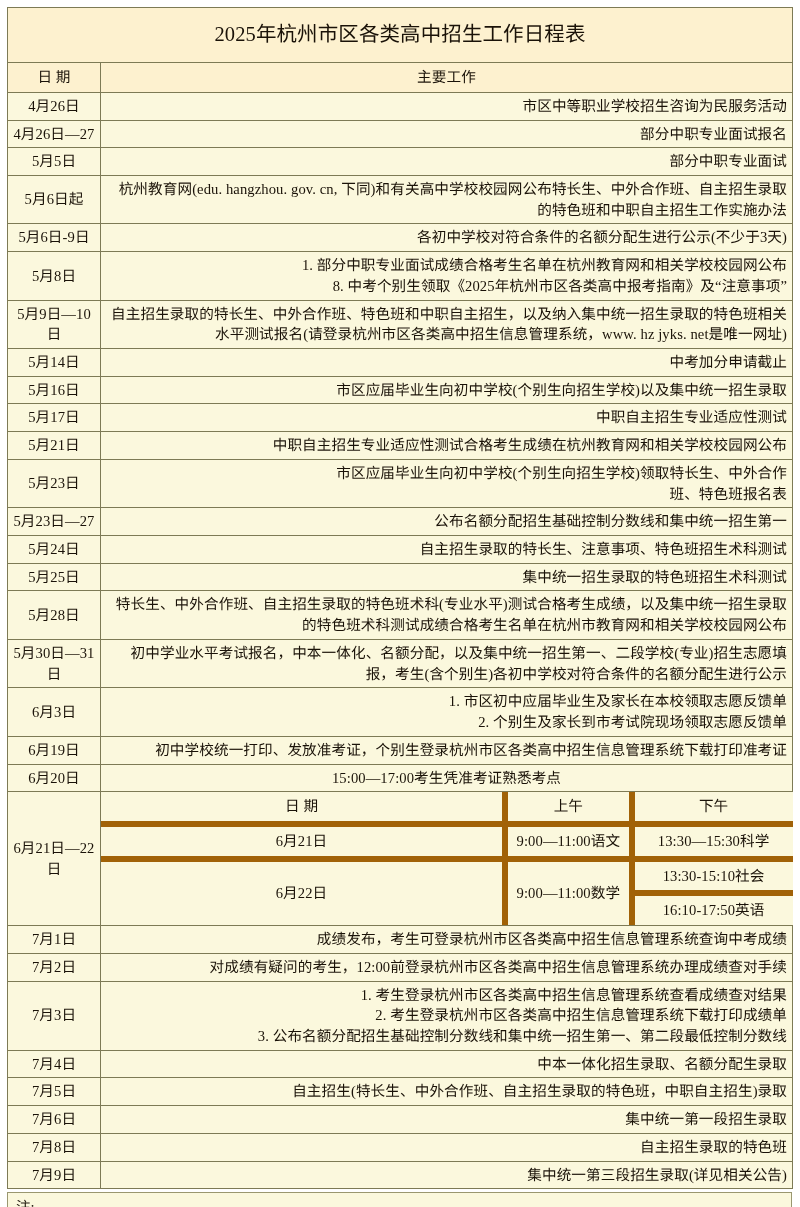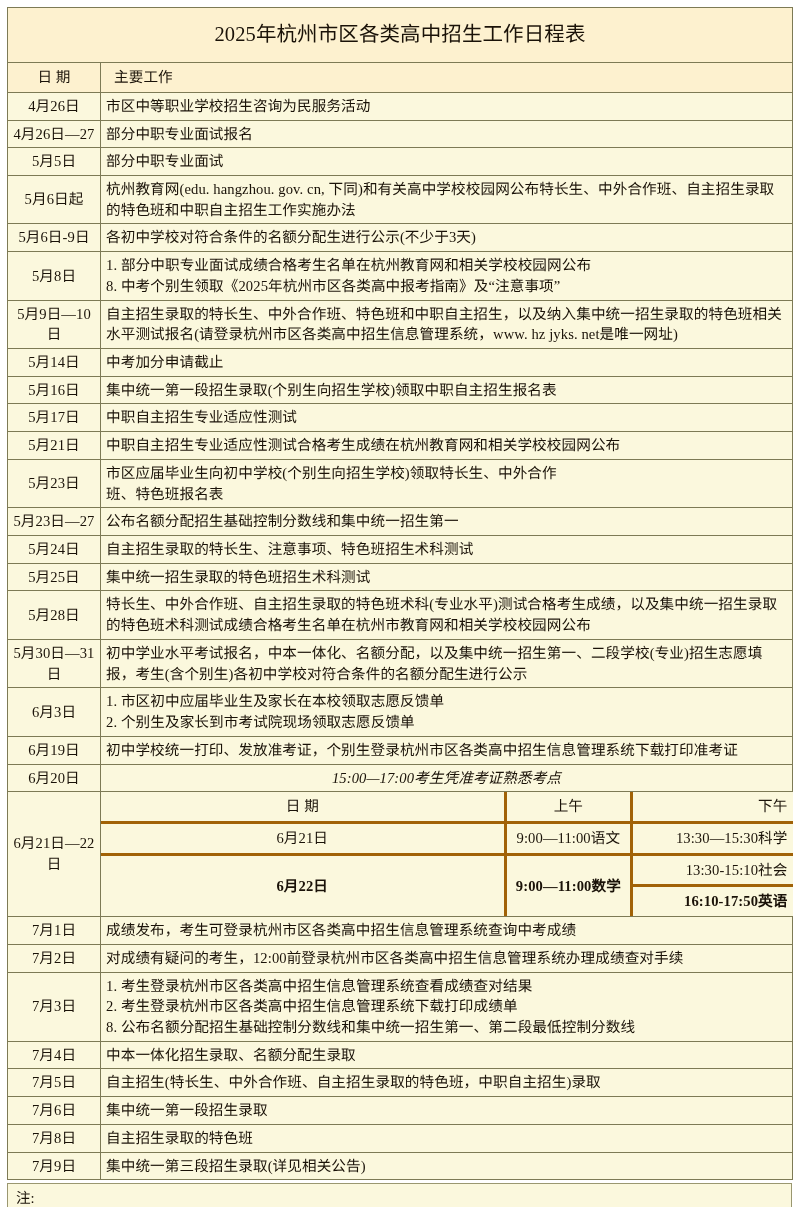--- a/index.html
+++ b/index.html
@@ -50,57 +50,58 @@
     font-weight: bold;
     letter-spacing: 1.6px;
     padding: 12px 4px 13px 4px !important;
     height: 22px;
     margin-top: 27px;
   }
 
   
   .hdr {
     background: #FDF1CF !important;
+    text-align: center;
     letter-spacing: 3px;
     padding: 4px 13px !important;
   }
 
   
   .date-col {
     width: 93px;
     text-align: center;
     letter-spacing: 0px;
     padding: 3px 2px !important;
   }
-  .work-col { text-align: left; }
-
-  .center { text-align: center; font-style: italic; }
+  .work-col { text-align: right; }
+
+  .center { text-align: center; }
 
   .lines span { display: block; }
 
   
   .nested-wrap { padding: 0 !important; border: none !important; }
   table.nested {
     border-collapse: collapse;
     width: 100%;
     table-layout: fixed;
   }
   table.nested td {
-    border: 3px solid #a16207;
+    border: 6px solid #a16207;
     padding: 4px 5px;
     background: #FBF8DD;
     font-size: 14.6px;
     line-height: 1.42;
     text-align: center;
     vertical-align: middle;
   }
   table.nested td.nb-top { border-top: none; }
-  table.nested td.nb-bottom { border-bottom: none; font-weight: bold; }
+  table.nested td.nb-bottom { border-bottom: none; }
   table.nested td.nb-left { border-left: none; }
-  table.nested td.nb-right { border-right: none; text-align: right; }
+  table.nested td.nb-right { border-right: none; }
   .col-date  { width: 402px; }
   .col-am    { width: 126px; }
   .col-pm    { width: 160px; }
 
   .sp-wide { letter-spacing: 6px; }
 
   
   .notes {
     margin-top: 3px;
     width: 785px;
@@ -181,21 +182,21 @@
       </tr>
       <tr>
         <td class="date-col">5月14日</td>
         <td class="work-col lines">
             <span>中考加分申请截止</span>
           </td>
       </tr>
       <tr>
         <td class="date-col">5月16日</td>
         <td class="work-col lines">
-            <span>集中统一第一段招生录取(个别生向招生学校)领取中职自主招生报名表</span>
+            <span>市区应届毕业生向初中学校(个别生向招生学校)以及集中统一招生录取</span>
           </td>
       </tr>
       <tr>
         <td class="date-col">5月17日</td>
         <td class="work-col lines">
             <span>中职自主招生专业适应性测试</span>
           </td>
       </tr>
       <tr>
         <td class="date-col">5月21日</td>
@@ -305,21 +306,21 @@
         <td class="date-col">7月2日</td>
         <td class="work-col lines">
             <span>对成绩有疑问的考生，12:00前登录杭州市区各类高中招生信息管理系统办理成绩查对手续</span>
           </td>
       </tr>
       <tr>
         <td class="date-col">7月3日</td>
         <td class="work-col lines">
           <span>1. 考生登录杭州市区各类高中招生信息管理系统查看成绩查对结果</span>
           <span>2. 考生登录杭州市区各类高中招生信息管理系统下载打印成绩单</span>
-          <span>8. 公布名额分配招生基础控制分数线和集中统一招生第一、第二段最低控制分数线</span>
+          <span>3. 公布名额分配招生基础控制分数线和集中统一招生第一、第二段最低控制分数线</span>
         </td>
       </tr>
       <tr>
         <td class="date-col">7月4日</td>
         <td class="work-col lines">
             <span>中本一体化招生录取、名额分配生录取</span>
           </td>
       </tr>
       <tr>
         <td class="date-col">7月5日</td>

